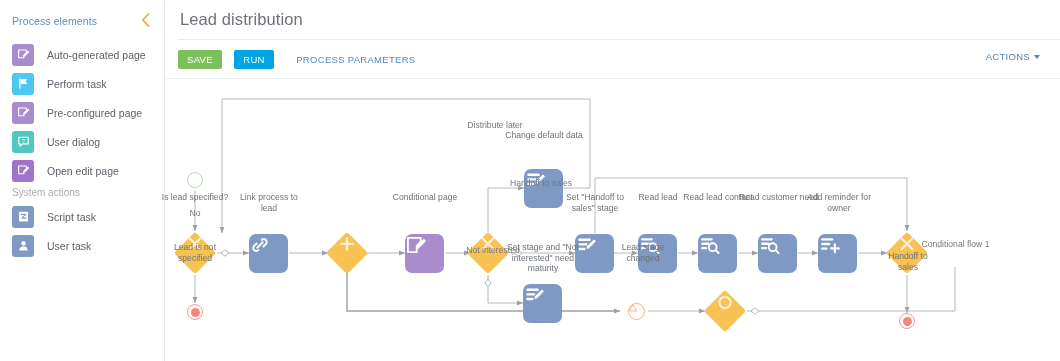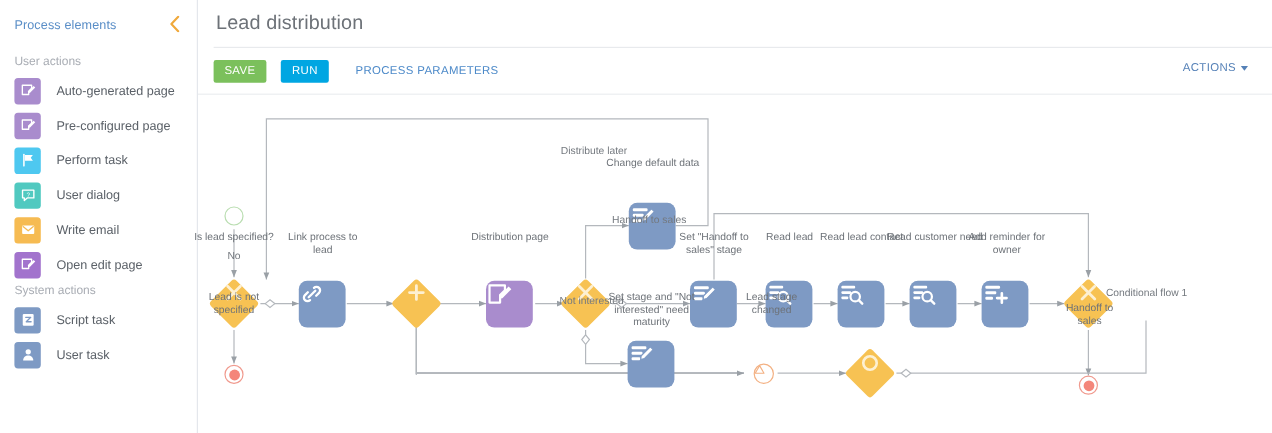--- a/index.html
+++ b/index.html
@@ -133,71 +133,61 @@
   <div class="sidebar">
     <div class="sidebar-head">
       <div class="sidebar-title">Process elements</div>
       <div class="collapse-btn">
         <svg width="9" height="14" viewBox="0 0 9 14">
             <path d="M7.5 1 L1.8 7 L7.5 13" fill="none" stroke="#f0a93c" stroke-width="1.8" stroke-linecap="round" stroke-linejoin="round"></path>
           </svg>
       </div>
     </div>
 
-    <div class="group-label">User actions</div>
 
     <div class="s-item">
       <div class="s-ico" style="background:#a98ccd">
         <svg width="13" height="13" viewBox="0 0 16 16">
             <path d="M2 2.5h9.5v3.2l-3 3V12H2z" fill="none" stroke="#fff" stroke-width="1.4" stroke-linejoin="round"></path>
             <path d="M13.6 3.2 L8.2 8.6 L7.9 10.6 L9.9 10.2 L15.2 4.8 Z" fill="#fff"></path>
           </svg>
       </div>
       <div class="s-text">Auto-generated page</div>
     </div>
 
     <div class="s-item">
+      <div class="s-ico" style="background:#4ec8f0">
+        <svg width="13" height="13" viewBox="0 0 16 16">
+            <path d="M3.6 2.2v11.6" stroke="#fff" stroke-width="1.6" stroke-linecap="round"></path>
+            <path d="M4.6 2.6h8.2l-2.2 3 2.2 3H4.6z" fill="#fff"></path>
+          </svg>
+      </div>
+      <div class="s-text">Perform task</div>
+    </div>
+
+    <div class="s-item">
       <div class="s-ico" style="background:#a98ccd">
         <svg width="13" height="13" viewBox="0 0 16 16">
             <path d="M2 2.5h9.5v3.2l-3 3V12H2z" fill="none" stroke="#fff" stroke-width="1.4" stroke-linejoin="round"></path>
             <path d="M13.6 3.2 L8.2 8.6 L7.9 10.6 L9.9 10.2 L15.2 4.8 Z" fill="#fff"></path>
           </svg>
       </div>
       <div class="s-text">Pre-configured page</div>
     </div>
 
     <div class="s-item">
-      <div class="s-ico" style="background:#4ec8f0">
-        <svg width="13" height="13" viewBox="0 0 16 16">
-            <path d="M3.6 2.2v11.6" stroke="#fff" stroke-width="1.6" stroke-linecap="round"></path>
-            <path d="M4.6 2.6h8.2l-2.2 3 2.2 3H4.6z" fill="#fff"></path>
-          </svg>
-      </div>
-      <div class="s-text">Perform task</div>
-    </div>
-
-    <div class="s-item">
       <div class="s-ico" style="background:#50c9c0">
         <svg width="13" height="13" viewBox="0 0 16 16">
             <path d="M2.2 3h11.6v8H7l-3 2.6V11H2.2z" fill="none" stroke="#fff" stroke-width="1.4" stroke-linejoin="round"></path>
             <text x="8" y="9.6" font-size="6.5" fill="#fff" text-anchor="middle" font-family="Liberation Sans, sans-serif">?</text>
           </svg>
       </div>
       <div class="s-text">User dialog</div>
     </div>
 
-    <div class="s-item">
-      <div class="s-ico" style="background:#f6bb52">
-        <svg width="13" height="13" viewBox="0 0 16 16">
-            <rect x="1.8" y="3.6" width="12.4" height="8.8" rx="1" fill="#fff"></rect>
-            <path d="M2.4 4.4 L8 9 L13.6 4.4" fill="none" stroke="#f6bb52" stroke-width="1.3" stroke-linejoin="round"></path>
-          </svg>
-      </div>
-      <div class="s-text">Write email</div>
-    </div>
 
     <div class="s-item">
       <div class="s-ico" style="background:#a273cd">
         <svg width="13" height="13" viewBox="0 0 16 16">
             <path d="M2 2.5h9.5v3.2l-3 3V12H2z" fill="none" stroke="#fff" stroke-width="1.4" stroke-linejoin="round"></path>
             <path d="M13.6 3.2 L8.2 8.6 L7.9 10.6 L9.9 10.2 L15.2 4.8 Z" fill="#fff"></path>
           </svg>
       </div>
       <div class="s-text">Open edit page</div>
     </div>
@@ -359,21 +349,21 @@
       </div>
 
       <div class="node" style="left:240px;top:155px;">
         <div class="nbox purple">
           <svg width="22" height="22" viewBox="0 0 24 24">
               <path d="M3.2 4.2h14v4.4l-4.4 4.4V19.8h-9.6z" fill="none" stroke="#fff" stroke-width="2" stroke-linejoin="round"></path>
               <path d="M20.6 5.2 L12.4 13.4 L11.9 16.4 L14.9 15.9 L23 7.6 Z" fill="#fff"></path>
             </svg>
         </div>
       </div>
-      <div class="nlabel" style="left:215px;top:113px;width:90px;">Distribution page</div>
+      <div class="nlabel" style="left:215px;top:113px;width:90px;">Conditional page</div>
 
       <div class="node" style="left:308px;top:159px;">
         <div class="diamond">
           <svg width="17" height="17" viewBox="0 0 16 16">
               <path d="M3 3 L13 13 M13 3 L3 13" stroke="#fdf0d2" stroke-width="2.2" stroke-linecap="round"></path>
             </svg>
         </div>
       </div>
 
       <div class="flowlabel" style="left:285px;top:41px;width:90px;text-align:center;">Distribute later</div>

